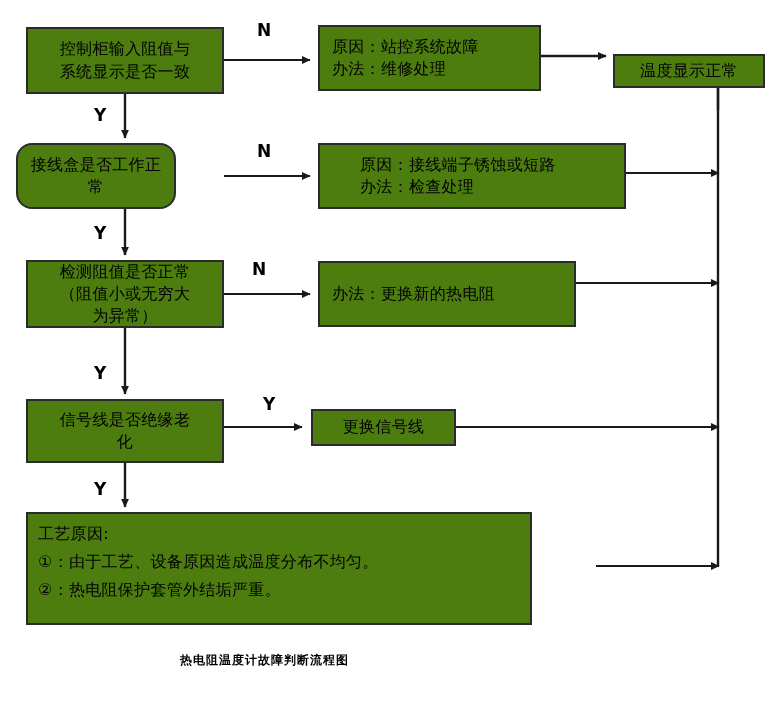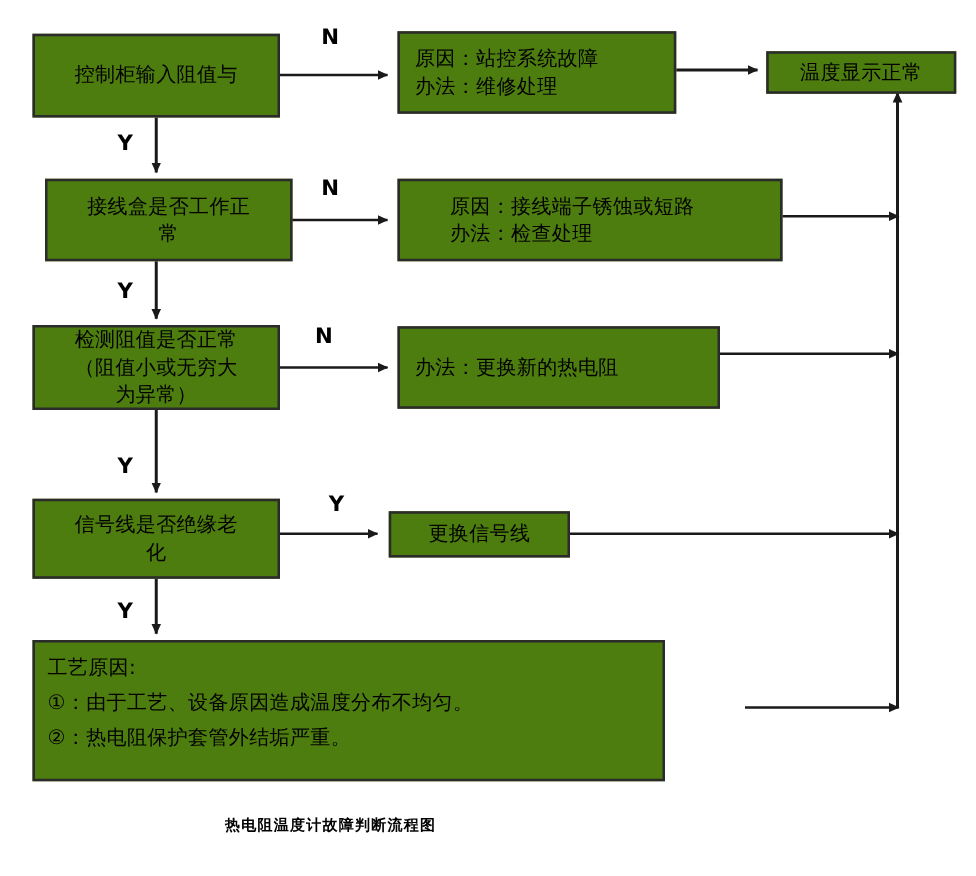--- a/index.html
+++ b/index.html
@@ -112,23 +112,24 @@
 
     <line x1="576" y1="283" x2="719" y2="283" stroke="#1a1a1a" stroke-width="2" marker-end="url(#ah)"></line>
 
     <line x1="456" y1="427" x2="719" y2="427" stroke="#1a1a1a" stroke-width="2" marker-end="url(#ah)"></line>
 
     <line x1="596" y1="566" x2="719" y2="566" stroke="#1a1a1a" stroke-width="2" marker-end="url(#ah)"></line>
   </svg>
 
   <div class="node" style="left:26px; top:27px; width:198px; height:67px;">
     <span class="ln">控制柜输入阻值与</span>
+    <span class="ln">系统显示是否一致</span>
   </div>
 
-  <div class="node" style="left:36px; top:143px; width:198px; height:66px;">
+  <div class="node" style="left:16px; top:143px; width:160px; height:66px;border-radius:16px;">
     <span class="ln">接线盒是否工作正</span>
     <span class="ln">常</span>
   </div>
 
   <div class="node" style="left:26px; top:260px; width:198px; height:68px;">
     <span class="ln">检测阻值是否正常</span>
     <span class="ln">（阻值小或无穷大</span>
     <span class="ln">为异常）</span>
   </div>
 
@@ -148,21 +149,21 @@
   </div>
 
   <div class="node info" style="left:318px; top:261px; width:258px; height:66px;">
     <span class="ln">办法：更换新的热电阻</span>
   </div>
 
   <div class="node" style="left:311px; top:409px; width:145px; height:37px;">
     <span class="ln">更换信号线</span>
   </div>
 
-  <div class="node" style="left:613px; top:41px; width:152px; height:34px;">
+  <div class="node" style="left:613px; top:54px; width:152px; height:34px;">
     <span class="ln">温度显示正常</span>
   </div>
 
   <div class="node left-align" style="left:26px; top:512px; width:506px; height:113px;">
     <span class="ln">工艺原因:</span>
     <span class="ln">①：由于工艺、设备原因造成温度分布不均匀。</span>
     <span class="ln">②：热电阻保护套管外结垢严重。</span>
   </div>
 
   <div class="edge-label" style="left:257px; top:22px;">N</div>

